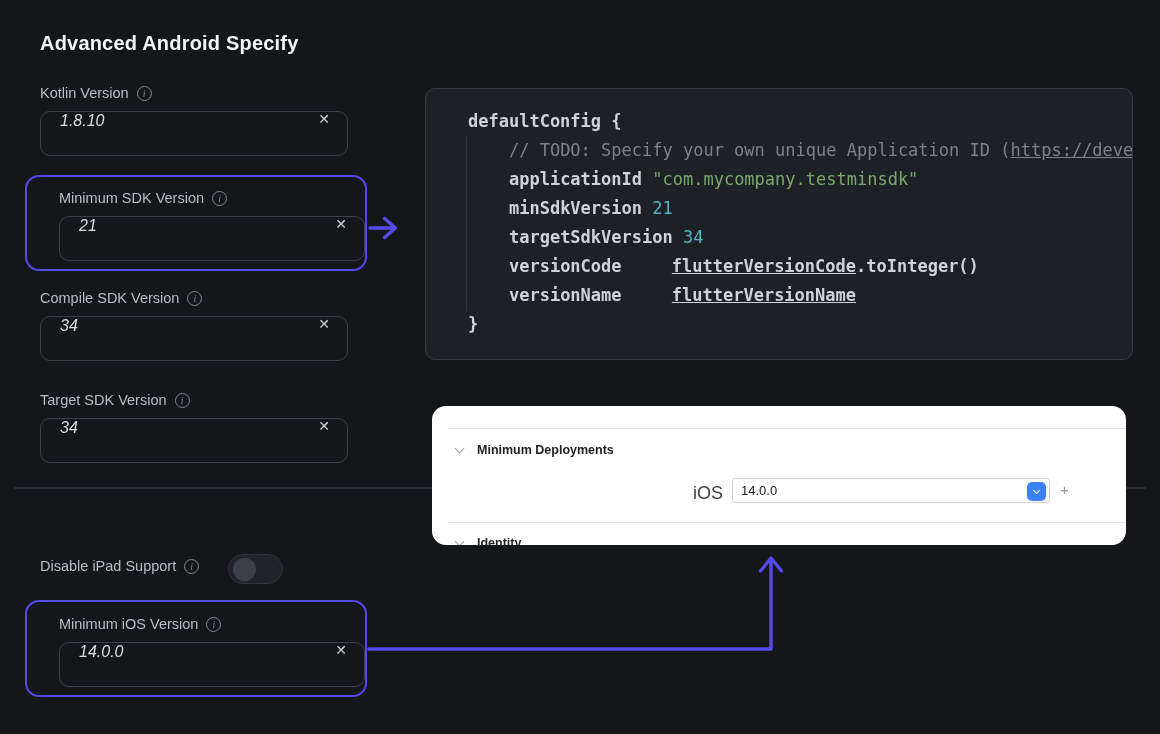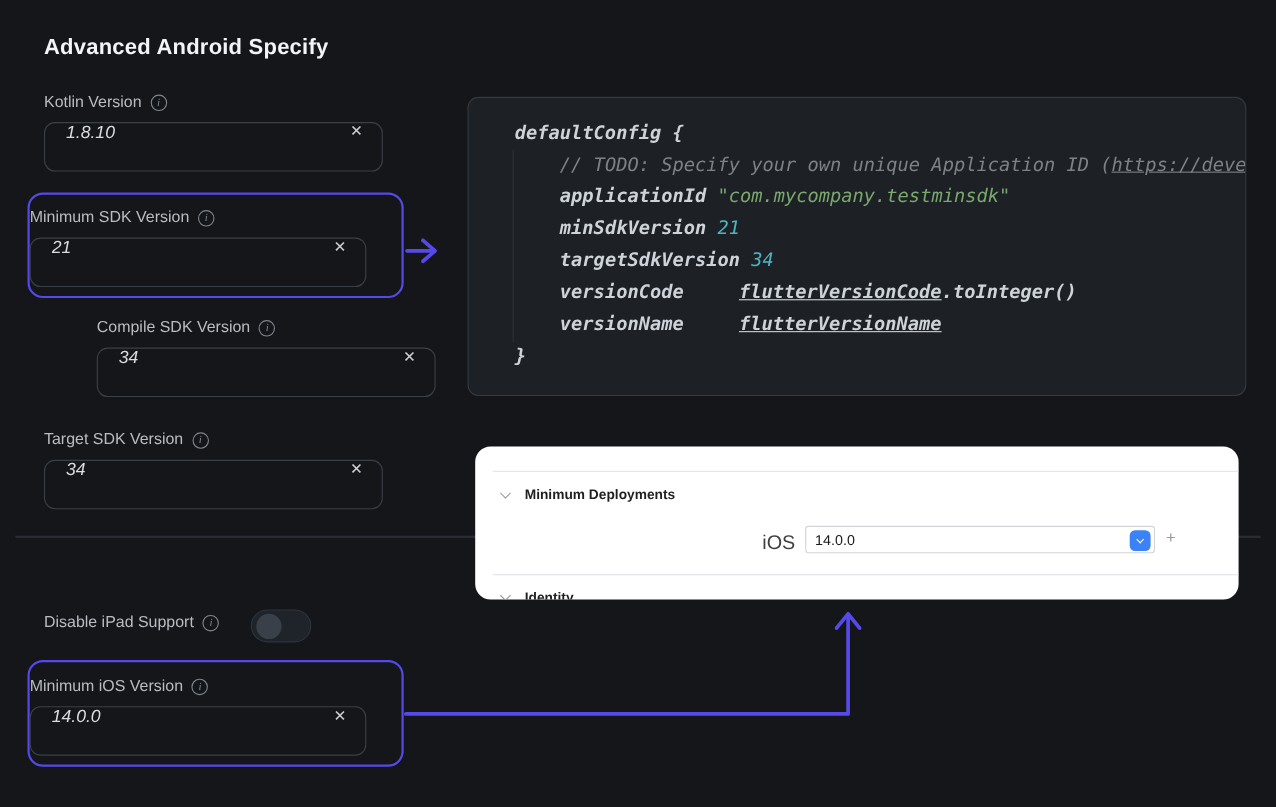--- a/index.html
+++ b/index.html
@@ -10,47 +10,47 @@
   html,body{background:#0d0f12;}
   .page{position:relative;width:1160px;height:734px;background:var(--page-bg);
     font-family:"Liberation Sans",sans-serif;overflow:hidden;}
 
   .h1{position:absolute;left:40px;color:#f2f4f6;font-size:20px;font-weight:bold;letter-spacing:.2px;}
   .h1-android{top:32px;} .h1-ios{top:508px;}
 
   .section-divider{position:absolute;left:14px;right:14px;top:487px;height:2px;background:#2a2e34;z-index:1;}
 
   .group{position:absolute;left:40px;width:308px;z-index:2;}
-  .g-kotlin{top:84px;} .g-compile{top:289px;margin-left:48px;} .g-target{top:391px;}
+  .g-kotlin{top:84px;} .g-compile{top:289px;} .g-target{top:391px;}
   .label-row{display:flex;align-items:center;height:18px;margin-bottom:9px;}
   .flabel{color:#b9bdc2;font-size:14.5px;}
   .info{display:inline-flex;align-items:center;justify-content:center;width:15px;height:15px;
     margin-left:8px;border:1px solid #80878e;border-radius:50%;color:#80878e;
     font-size:10px;font-family:"Liberation Serif",serif;font-style:italic;flex:none;}
   .finput{display:flex;align-items:flex-start;height:45px;border:1px solid #3b4046;border-radius:10px;
     background:transparent;}
   .finput input{flex:1;min-width:0;background:transparent;border:none;outline:none;
     padding-left:19px;color:#dadde0;font-size:16px;font-style:italic;
     font-family:"Liberation Sans",sans-serif;}
   .clear{color:#cdd0d4;font-size:14px;margin-right:17px;cursor:pointer;line-height:1;}
 
   .hl{position:absolute;left:25px;width:342px;border:2.5px solid var(--accent);border-radius:14px;
-    padding:12px 0;z-index:2;}
+    padding:12px 32px;z-index:2;}
   .hl-minsdk{top:175px;height:96px;} .hl-minios{top:600px;height:97px;padding-top:13px;}
   .hl .group-in{width:306px;}
 
   .toggle-row{position:absolute;left:40px;top:558px;display:flex;align-items:center;z-index:2;}
   .toggle{position:absolute;left:228px;top:554px;width:55px;height:30px;border-radius:16px;
     background:#1f242b;border:1px solid #2e343c;cursor:pointer;z-index:2;}
   .knob{position:absolute;left:4px;top:3px;width:23px;height:23px;border-radius:50%;background:#39404a;}
 
   
   .code{position:absolute;left:425px;top:88px;width:708px;height:272px;background:var(--panel-bg);
     border:1px solid #343a41;border-radius:10px;overflow:hidden;z-index:2;
-    font-family:"DejaVu Sans Mono",monospace;font-size:17px;line-height:29px;font-style:italic;}
+    font-family:"DejaVu Sans Mono",monospace;font-size:17px;line-height:29px;}
   .code-inner{position:absolute;left:42px;top:18px;white-space:pre;}
   .cl{height:29px;white-space:pre;}
   .t-k{color:#ced3d9;font-weight:bold;} .t-p{color:#ced3d9;}
   .t-c{color:#7d8287;} .t-cu{color:#7d8287;text-decoration:underline;}
   .t-s{color:var(--string);} .t-n{color:var(--number);}
   .t-u{color:#ced3d9;font-weight:bold;text-decoration:underline;margin-left:40px;}
   .guide{position:absolute;left:40px;top:47px;width:1px;height:175px;background:#2e333a;}
 
   
   .xpanel{position:absolute;left:432px;top:406px;width:694px;height:139px;background:#ffffff;

